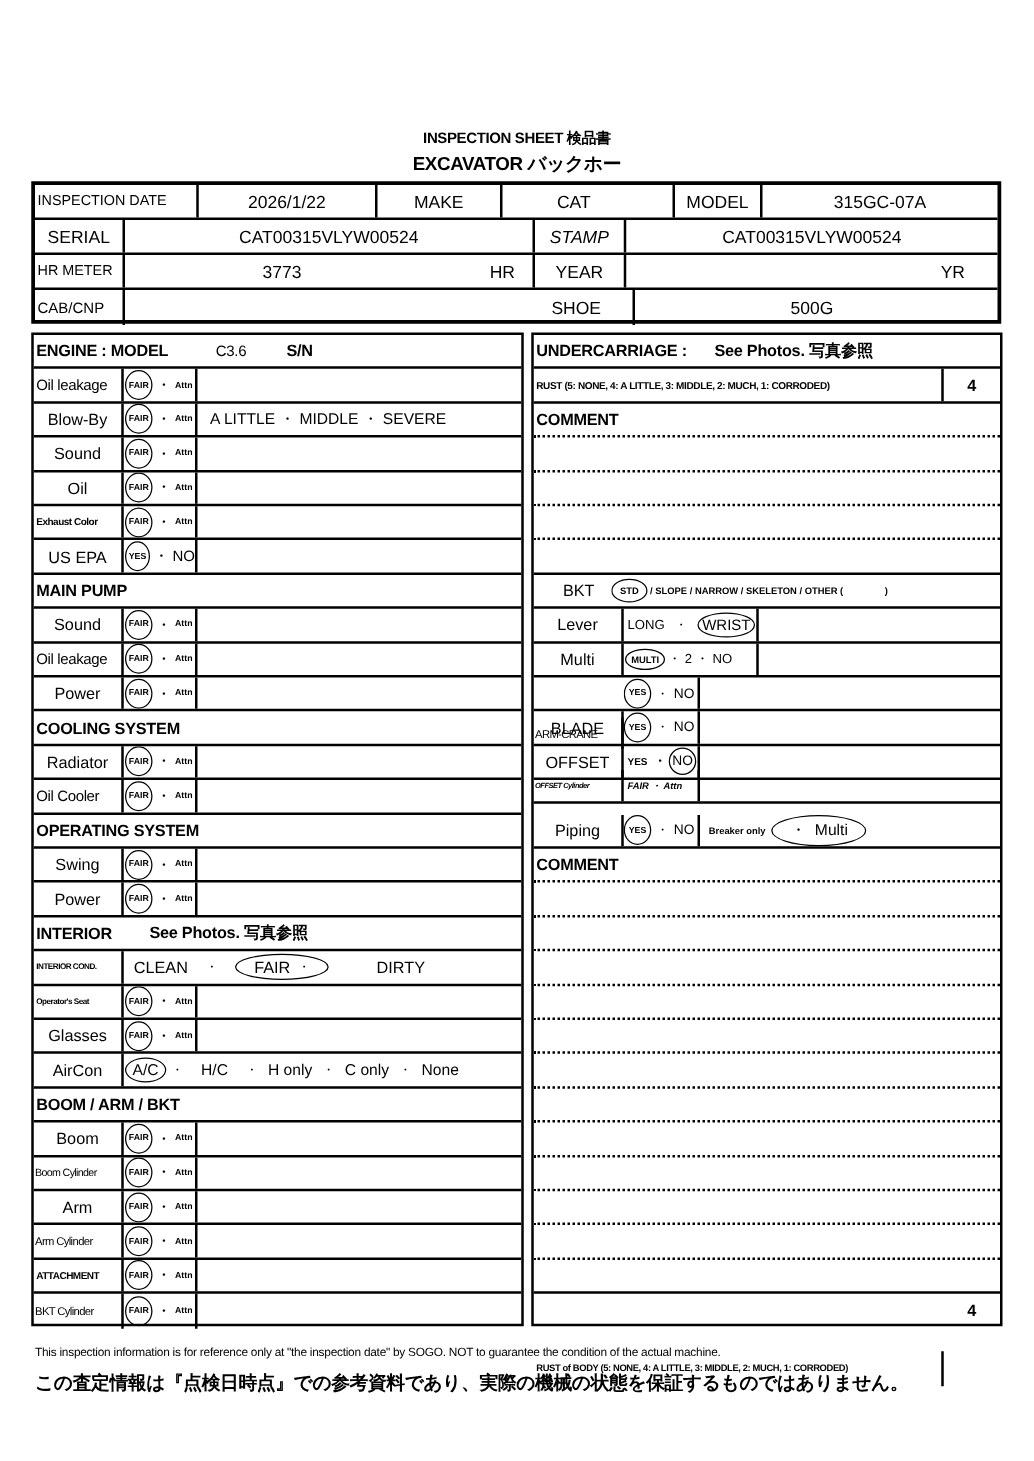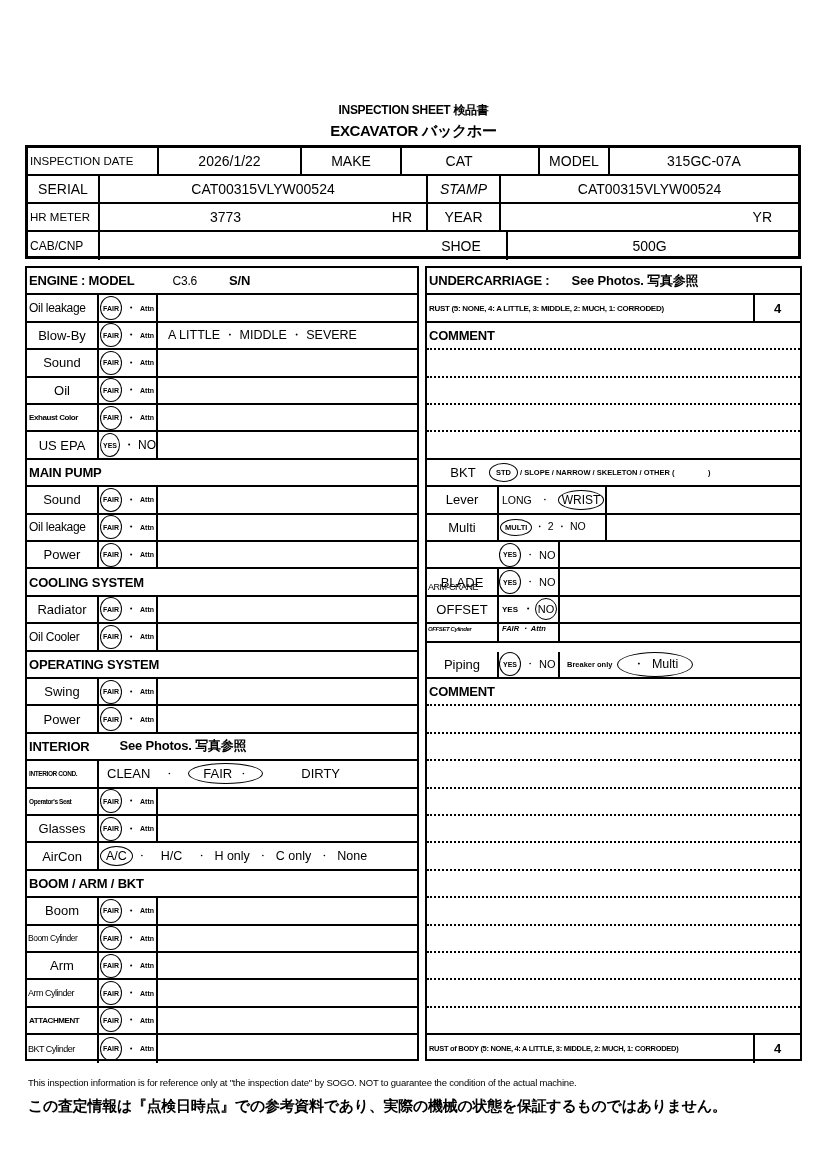--- a/index.html
+++ b/index.html
@@ -429,19 +429,19 @@
   <div class="row dotted" style="top:520.6px;"></div>
   <div class="row dotted" style="top:548px;"></div>
   <div class="row dotted" style="top:575.4px;"></div>
   <div class="row dotted" style="top:602.8px;"></div>
   <div class="row dotted" style="top:630.2px;"></div>
   <div class="row dotted" style="top:657.6px;"></div>
   <div class="row dotted" style="top:685px;"></div>
   <div class="row dotted" style="top:712.4px;"></div>
   <div class="row" style="top:739.8px;"></div>
   <div class="row none" style="top:767.2px;">
-    <div class="cell rust-l" style="font-size:7.5px;">RUST of BODY (5: NONE, 4: A LITTLE, 3: MIDDLE, 2: MUCH, 1: CORRODED)</div>
+    <div class="cell rust-l" style="font-size:7.5px;margin-top:46px;">RUST of BODY (5: NONE, 4: A LITTLE, 3: MIDDLE, 2: MUCH, 1: CORRODED)</div>
     <div class="cell rust-v">4</div>
   </div>
 </div>
 
 <div class="foot1">This inspection information is for reference only at "the inspection date" by SOGO. NOT to guarantee the condition of the actual machine.</div>
 <div class="foot2">この査定情報は『点検日時点』での参考資料であり、実際の機械の状態を保証するものではありません。</div>
 
 </body></html>

